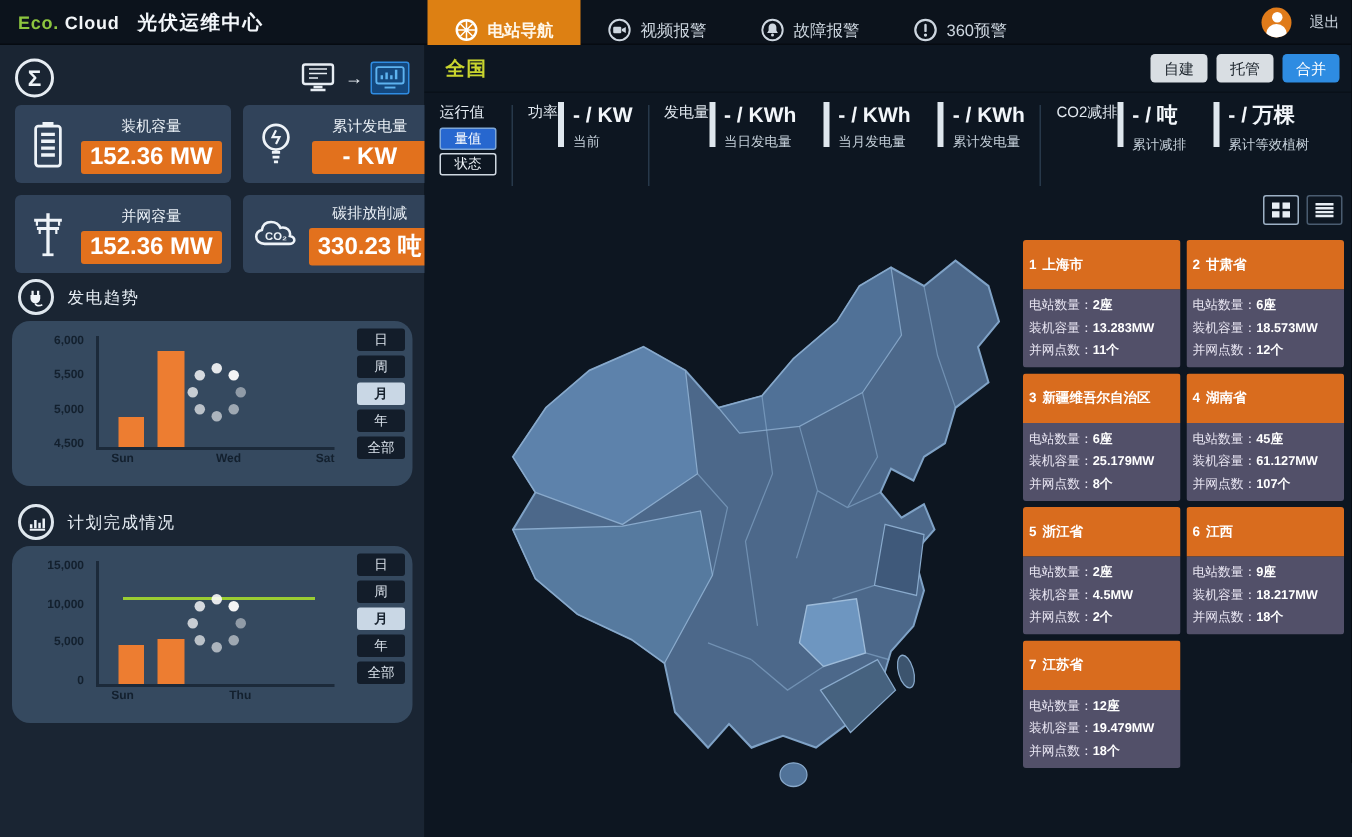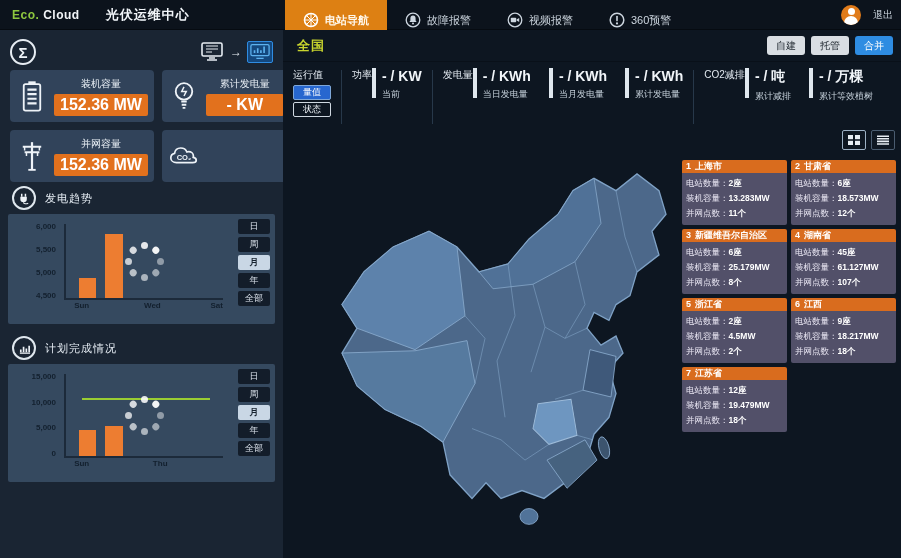--- a/index.html
+++ b/index.html
@@ -5,21 +5,21 @@
   * { margin:0; padding:0; box-sizing:border-box; }
   html,body { background:#05090f; }
   body { font-family:"Liberation Sans", sans-serif; }
   .app { position:relative; width:901px; height:558px; background:#0a1118; overflow:hidden; color:#e8eef4; }
 
   
   .topbar { position:absolute; left:0; top:0; width:901px; height:30px; background:#0c131c; border-bottom:1px solid #060b11; display:flex; align-items:center; }
   .logo { margin-left:12px; font-size:12px; font-weight:bold; letter-spacing:.5px; white-space:nowrap; }
   .logo .eco { color:#8dc63f; }
   .logo .cloud { color:#f2f5f8;margin-top:29px; }
-  .app-title { margin-left:26px; font-size:13px; font-weight:bold; color:#f2f6fa; letter-spacing:1px; white-space:nowrap; }
+  .app-title { margin-left:12px; font-size:13px; font-weight:bold; color:#f2f6fa; letter-spacing:1px; white-space:nowrap; }
   .tabs { position:absolute; left:285px; top:0; height:40px; display:flex; align-items:stretch; }
   .tab { display:flex; align-items:center; gap:6px; padding:0 18px; font-size:11px; color:#cdd6df; cursor:pointer; }
   .tab.active { background:#dd8013; color:#fff7ea; font-weight:bold; }
   .tab .cicon { width:16px; height:16px; flex:0 0 16px; }
   .userbox { position:absolute; right:8px; top:0; height:30px; display:flex; align-items:center; gap:12px; }
   .avatar { width:20px; height:20px; border-radius:50%; background:#e07b1a; position:relative; overflow:hidden; }
   .avatar:before { content:""; position:absolute; left:6.5px; top:3px; width:7px; height:7px; border-radius:50%; background:#fff; }
   .avatar:after { content:""; position:absolute; left:3px; top:11px; width:14px; height:10px; border-radius:7px 7px 0 0; background:#fff; }
   .logout { font-size:10px; color:#cfd8e1; cursor:pointer; }
 
@@ -36,21 +36,21 @@
   .stat-card { height:52px; background:#31435a; border-radius:4px; display:flex; align-items:center; padding:4px 6px; gap:6px; }
   .stat-ico { width:32px; flex:0 0 32px; display:flex; justify-content:center; }
   .stat-col { flex:1; display:flex; flex-direction:column; align-items:center; gap:3px; }
   .stat-label { font-size:10px; color:#eaf0f6; white-space:nowrap; }
   .stat-badge { min-width:78px; text-align:center; background:#e2711d; color:#fff; font-size:16px; font-weight:bold; padding:2px 6px; border-radius:2px; white-space:nowrap; }
 
   .section { position:absolute; left:12px; display:flex; align-items:center; gap:9px; }
   .section .ring { width:24px; height:24px; border:2px solid #dfe7ee; border-radius:50%; display:flex; align-items:center; justify-content:center; }
   .section .stitle { font-size:11px; color:#e6edf4; letter-spacing:1px; }
 
-  .chart-panel { position:absolute; left:8px; width:267px; background:#35495f; border-radius:2px;text-align:right; }
+  .chart-panel { position:absolute; left:8px; width:267px; background:#35495f; border-radius:12px;text-align:right; }
   .yticks { position:absolute; left:6px; top:8px; bottom:24px; width:42px; display:flex; flex-direction:column; justify-content:space-between; align-items:flex-end; font-size:8px; color:#13202e; font-weight:bold; }
   .plot { position:absolute; left:56px; right:52px; top:10px; bottom:24px; border-left:2px solid #1c2a3a; border-bottom:2px solid #1c2a3a; }
   .bar { position:absolute; bottom:0; width:11%; background:#ed7d31; }
   .target { position:absolute; left:10%; right:8%; height:2px; background:#9acd32; }
   .xtick { position:absolute; top:100%; margin-top:3px; transform:translateX(-50%); font-size:8px; color:#13202e; font-weight:bold; }
   .spinner { position:absolute; left:50%; top:50%; width:0; height:0; }
   .spinner i { position:absolute; left:-3.5px; top:-3.5px; width:7px; height:7px; border-radius:50%; background:#fff; }
   .range-col { position:absolute; right:5px; top:5px; display:flex; flex-direction:column; gap:3px; }
   .rbtn { width:32px; height:15px; background:#131d2a; color:#d9e1ea; font-size:9px; display:flex; align-items:center; justify-content:center; border-radius:2px; cursor:pointer; }
   .rbtn.sel { background:#c9d7e5; color:#17222e; font-weight:bold; }
@@ -80,21 +80,21 @@
   .fitem .fsub { font-size:9px; color:#c6d1db; white-space:nowrap; }
 
   .view-toggles { position:absolute; right:6px; top:100px; display:flex; gap:5px; }
   .vtbtn { width:24px; height:20px; background:#0e1722; border:1px solid #4a5c70; border-radius:2px; display:flex; align-items:center; justify-content:center; cursor:pointer; }
   .vtbtn.sel { border-color:#9db1c5; }
 
   .map-wrap { position:absolute; left:52px; top:128px; width:360px; height:372px; }
 
   .prov-grid { position:absolute; right:5px; top:130px; width:214px; display:grid; grid-template-columns:105px 105px; gap:4px; align-content:start; }
   .pcard { border-radius:2px; overflow:hidden; cursor:pointer; }
-  .phead { background:#d96c1e; color:#fff; font-size:9px; font-weight:bold; padding:0 4px; white-space:nowrap; }
+  .phead { background:#d96c1e; color:#fff; font-size:9px; font-weight:bold; padding:10px 4px; white-space:nowrap; }
   .phead .rank { margin-right:4px; }
   .pbody { background:rgba(88,86,112,.92); padding:3px 4px 4px; }
   .prow { font-size:8.5px; line-height:15px; color:#e8e5f2; white-space:nowrap; }
   .prow b { color:#ffffff; font-weight:bold; }
 
   svg { display:block; }
 </style>
 </head>
 <body>
 
@@ -114,35 +114,35 @@
               <circle cx="8" cy="8" r="6.5" fill="none" stroke="#fff" stroke-width="1.6"></circle>
               <path d="M8 2v12M2 8h12M4 4l8 8M12 4l-8 8" stroke="#fff" stroke-width="1"></path>
             </svg>
         </span>
         <span>电站导航</span>
       </div>
       <div class="tab">
         <span class="cicon">
           <svg viewBox="0 0 16 16" width="16" height="16">
               <circle cx="8" cy="8" r="6.8" fill="none" stroke="#cdd6df" stroke-width="1.3"></circle>
-              <path d="M8 3.6c-1.8 0-2.6 1.3-2.6 2.8v2l-1 1.6h7.2l-1-1.6v-2c0-1.5-.8-2.8-2.6-2.8z" fill="#cdd6df"></path>
-              <circle cx="8" cy="11.4" r="1" fill="#cdd6df"></circle>
-            </svg>
-        </span>
-        <span>故障报警</span>
+              <rect x="3.8" y="5.8" width="5.4" height="4.4" rx="0.8" fill="#cdd6df"></rect>
+              <path d="M9.6 7.4l2.6-1.4v4l-2.6-1.4z" fill="#cdd6df"></path>
+            </svg>
+        </span>
+        <span>视频报警</span>
       </div>
       <div class="tab">
         <span class="cicon">
           <svg viewBox="0 0 16 16" width="16" height="16">
               <circle cx="8" cy="8" r="6.8" fill="none" stroke="#cdd6df" stroke-width="1.3"></circle>
-              <rect x="3.8" y="5.8" width="5.4" height="4.4" rx="0.8" fill="#cdd6df"></rect>
-              <path d="M9.6 7.4l2.6-1.4v4l-2.6-1.4z" fill="#cdd6df"></path>
-            </svg>
-        </span>
-        <span>视频报警</span>
+              <path d="M8 3.6c-1.8 0-2.6 1.3-2.6 2.8v2l-1 1.6h7.2l-1-1.6v-2c0-1.5-.8-2.8-2.6-2.8z" fill="#cdd6df"></path>
+              <circle cx="8" cy="11.4" r="1" fill="#cdd6df"></circle>
+            </svg>
+        </span>
+        <span>故障报警</span>
       </div>
       <div class="tab">
         <span class="cicon">
           <svg viewBox="0 0 16 16" width="16" height="16">
               <circle cx="8" cy="8" r="6.8" fill="none" stroke="#cdd6df" stroke-width="1.5"></circle>
               <rect x="7.2" y="3.8" width="1.6" height="5.6" rx="0.8" fill="#cdd6df"></rect>
               <circle cx="8" cy="11.4" r="1.1" fill="#cdd6df"></circle>
             </svg>
         </span>
         <span>360预警</span>
@@ -218,20 +218,24 @@
           <span class="stat-label">并网容量</span>
           <span class="stat-badge">152.36 MW</span>
         </span>
       </div>
       <div class="stat-card">
         <span class="stat-ico">
           <svg viewBox="0 0 34 26" width="32" height="26">
               <path d="M9 20c-3.5 0-6-2.2-6-5 0-2.5 1.8-4.3 4-4.8C7.5 6.6 10 4.5 13.5 4.5c3 0 5.6 1.7 6.6 4.2 .5-.2 1.1-.3 1.8-.3 2.8 0 5.1 2 5.1 4.6 0 .5-.1 1-.2 1.4 1.9 .4 3.2 1.6 3.2 3 0 1.6-1.7 2.6-3.8 2.6z" fill="none" stroke="#eef3f8" stroke-width="1.8"></path>
               <text x="17" y="17" text-anchor="middle" font-size="8" fill="#eef3f8" font-weight="bold">CO₂</text>
             </svg>
+        </span>
+        <span class="stat-col">
+          <span class="stat-label">碳排放削减</span>
+          <span class="stat-badge">330.23 吨</span>
         </span>
       </div>
     </div>
 
     <div class="section" style="top:156px;">
       <span class="ring">
         <svg viewBox="0 0 14 14" width="13" height="13">
             <path d="M4 2v3M8 2v3" stroke="#eef3f8" stroke-width="1.6"></path>
             <path d="M2.5 5h7v2.5a3.5 3.5 0 01-7 0z" fill="#eef3f8"></path>
             <path d="M6 11c0 2 3 2 5 1" fill="none" stroke="#eef3f8" stroke-width="1.2"></path>

